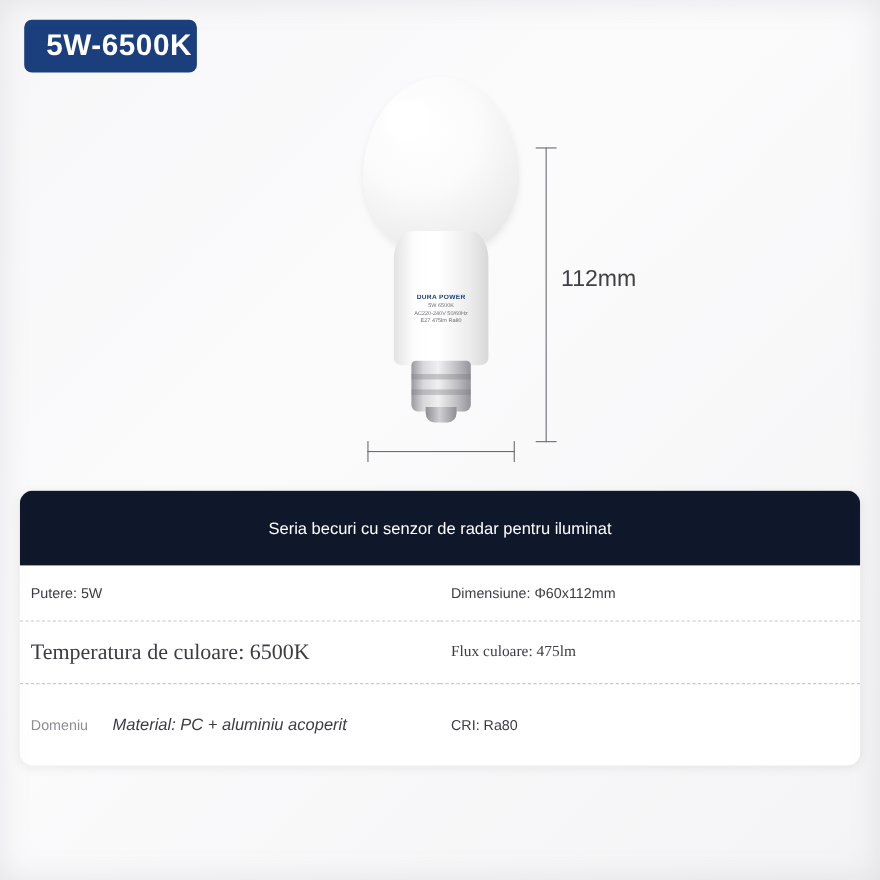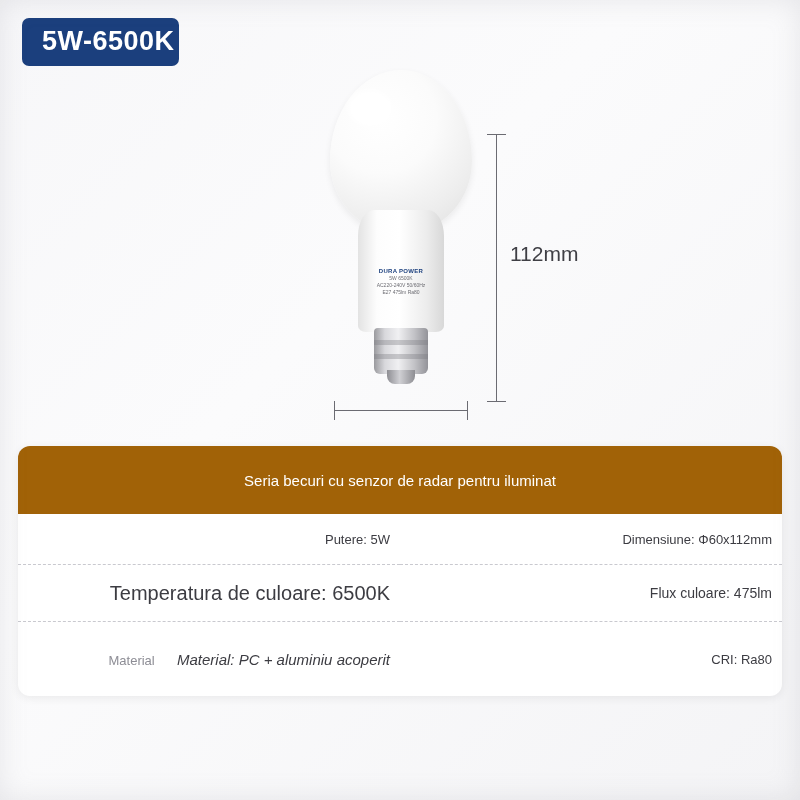--- a/index.html
+++ b/index.html
@@ -200,46 +200,46 @@
     position: absolute;
     left: 18px;
     top: 446px;
     width: 764px;
     background: #ffffff;
     border-radius: 12px;
     overflow: hidden;
     box-shadow: 0 2px 10px rgba(0,0,0,0.07);
   }
   .card-header {
-    background: #a16207;
+    background: #0f172a;
     color: #ffffff;
     height: 68px;
     display: flex;
     align-items: center;
     justify-content: center;
     font-size: 15px;
   }
   .spec-table {
     width: 100%;
     border-collapse: collapse;
   }
   .spec-table td {
     border-bottom: 1px dashed #c9c9cf;
     color: #3c3c42;
     padding: 0 10px;
-    text-align: right;
+    text-align: left;
     vertical-align: middle;
     width: 50%;
     margin-top: 48px;
   }
   .spec-table tr:last-child td {
     border-bottom: none;
   }
   .row-a td { height: 50px; font-size: 13px; }
-  .row-b td { height: 56px; }
+  .row-b td { height: 56px; font-family: Liberation Serif, serif; }
   .row-b .big { font-size: 20px; }
   .row-b .mid { font-size: 14px; }
   .row-c td { height: 56px; }
   .row-c .mid { font-size: 14px; }
   .row-c .big2 { font-size: 16px; line-height: 22px; }
   .row-d td { height: 74px; }
   .row-d .muted { font-size: 13px; color: #8d8d95; }
   .row-d .big2 { font-size: 15px; line-height: 21px; font-style: italic; }
   .row-d .small { font-size: 13px; }
 </style>
@@ -286,21 +286,21 @@
           <tr class="row-a">
         <td>Putere: 5W</td>
         <td>Dimensiune: Φ60x112mm</td>
       </tr>
       <tr class="row-b">
         <td class="big">Temperatura de culoare: 6500K</td>
         <td class="mid">Flux culoare: 475lm</td>
       </tr>
       <tr class="row-d">
         <td>
-          <span class="muted">Material</span>
+          <span class="muted">Domeniu</span>
           &nbsp;&nbsp;&nbsp;
           <span class="big2">Material: PC + aluminiu acoperit</span>
         </td>
         <td class="small">CRI: Ra80</td>
       </tr>
     </tbody>
       </table>
   </div>
 
 </div>

